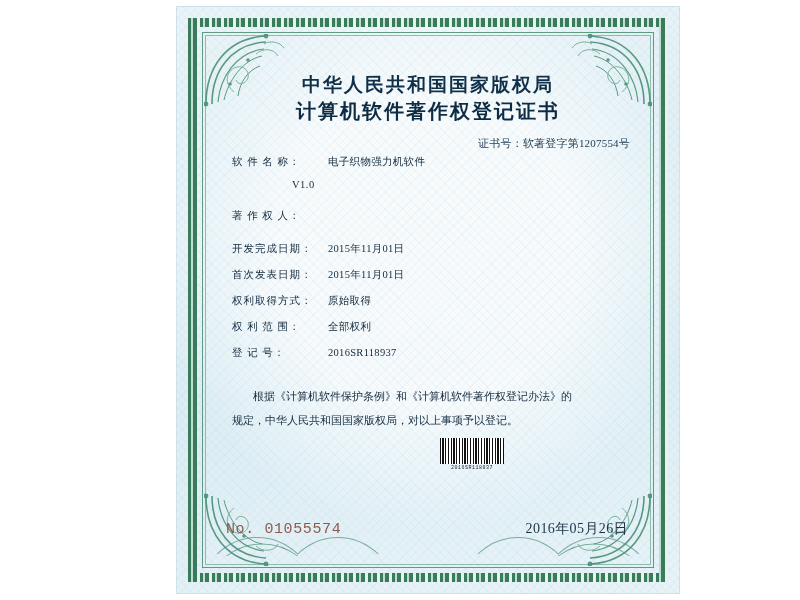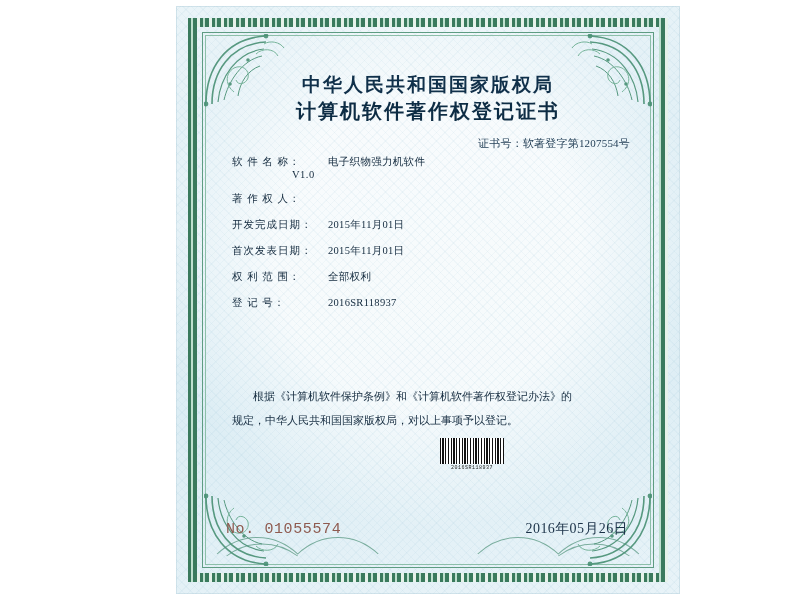--- a/index.html
+++ b/index.html
@@ -132,30 +132,30 @@
     flex: 0 0 96px;
     letter-spacing: 1px;
     color: #132a3e;
     white-space: nowrap;
   }
   .row .value {
     flex: 1 1 auto;
     color: #132a3e;
     letter-spacing: .3px;
   }
-  .row.tight { margin-bottom: 4px; }
+  .row.tight { margin-bottom: 14px; }
   .subvalue {
     margin-left: 60px;
     margin-top: -4px;
     margin-bottom: 11px;
     font-size: 10.5px;
     letter-spacing: .5px;
     color: #132a3e;
   }
-  .row.gap-top { margin-top: 11px; align-items: flex-end; }
+  .row.gap-top { margin-top: 18px; align-items: flex-end; }
 
   
   .statement {
     position: absolute;
     left: 56px;
     top: 378px;
     width: 344px;
     font-size: 11px;
     line-height: 24px;
     color: #132a3e;
@@ -337,20 +337,24 @@
       <div class="row gap-top">
         <span class="label">开发完成日期：</span>
         <span class="value">2015年11月01日</span>
       </div>
 
       <div class="row">
         <span class="label">首次发表日期：</span>
         <span class="value">2015年11月01日</span>
       </div>
 
+      <div class="row">
+        <span class="label">权利取得方式：</span>
+        <span class="value">原始取得</span>
+      </div>
 
       <div class="row">
         <span class="label">权 利 范 围：</span>
         <span class="value">全部权利</span>
       </div>
 
       <div class="row">
         <span class="label">登 记 号：</span>
         <span class="value">2016SR118937</span>
       </div>

